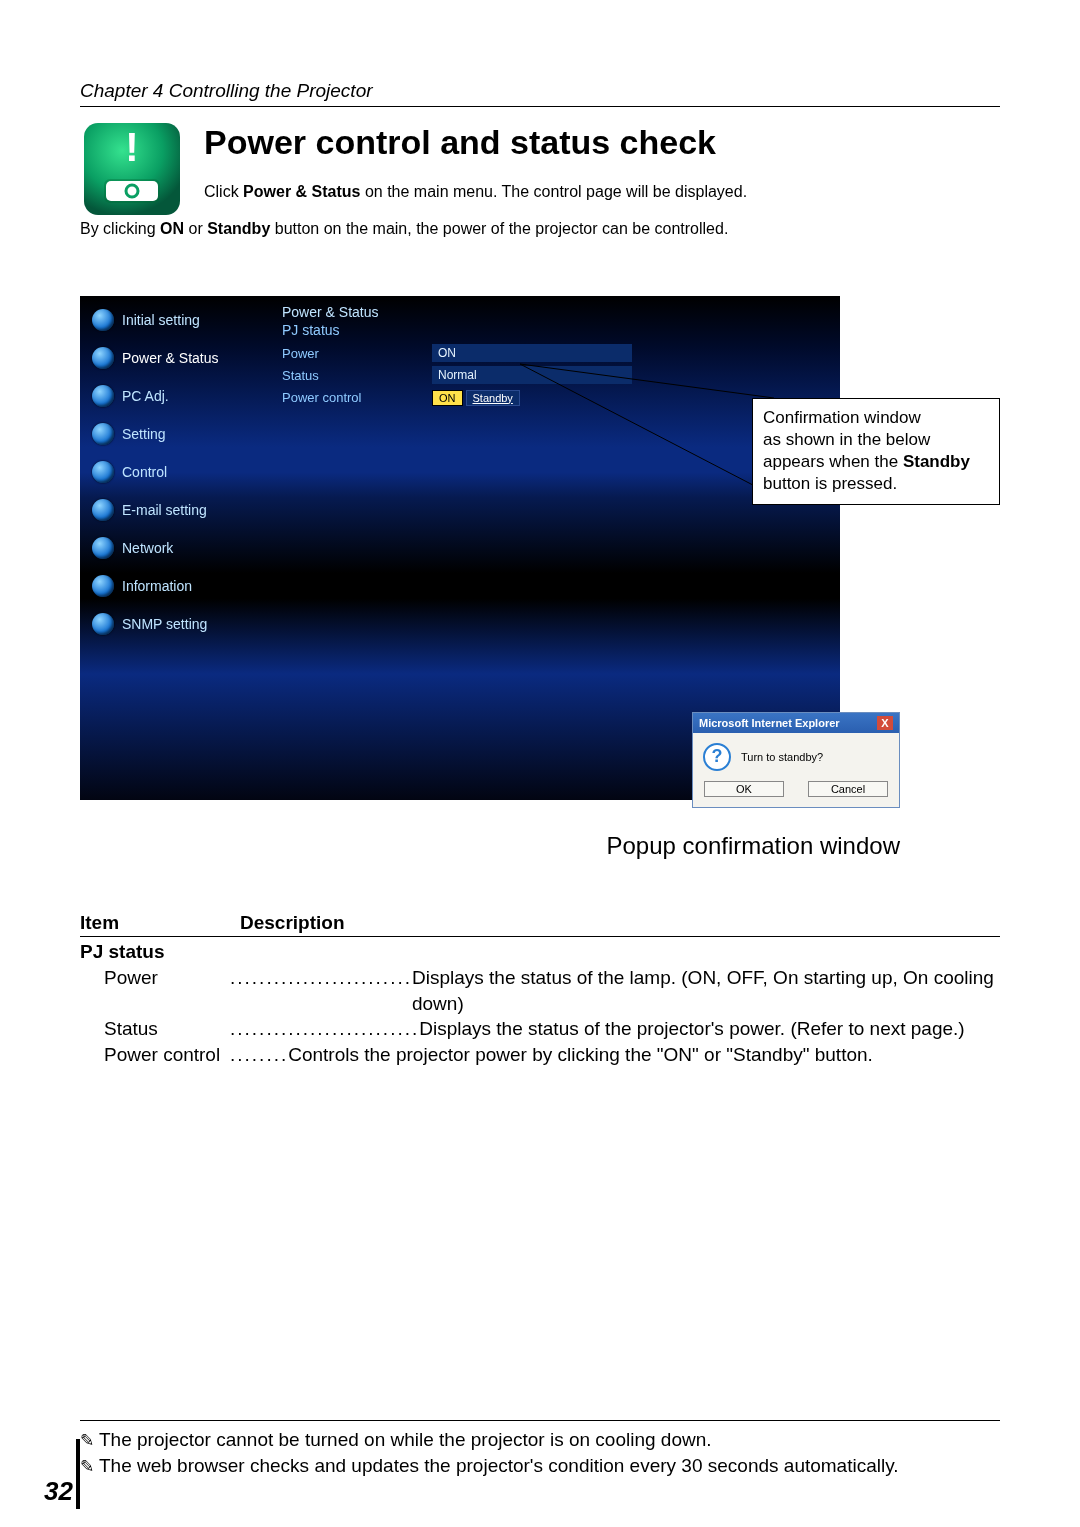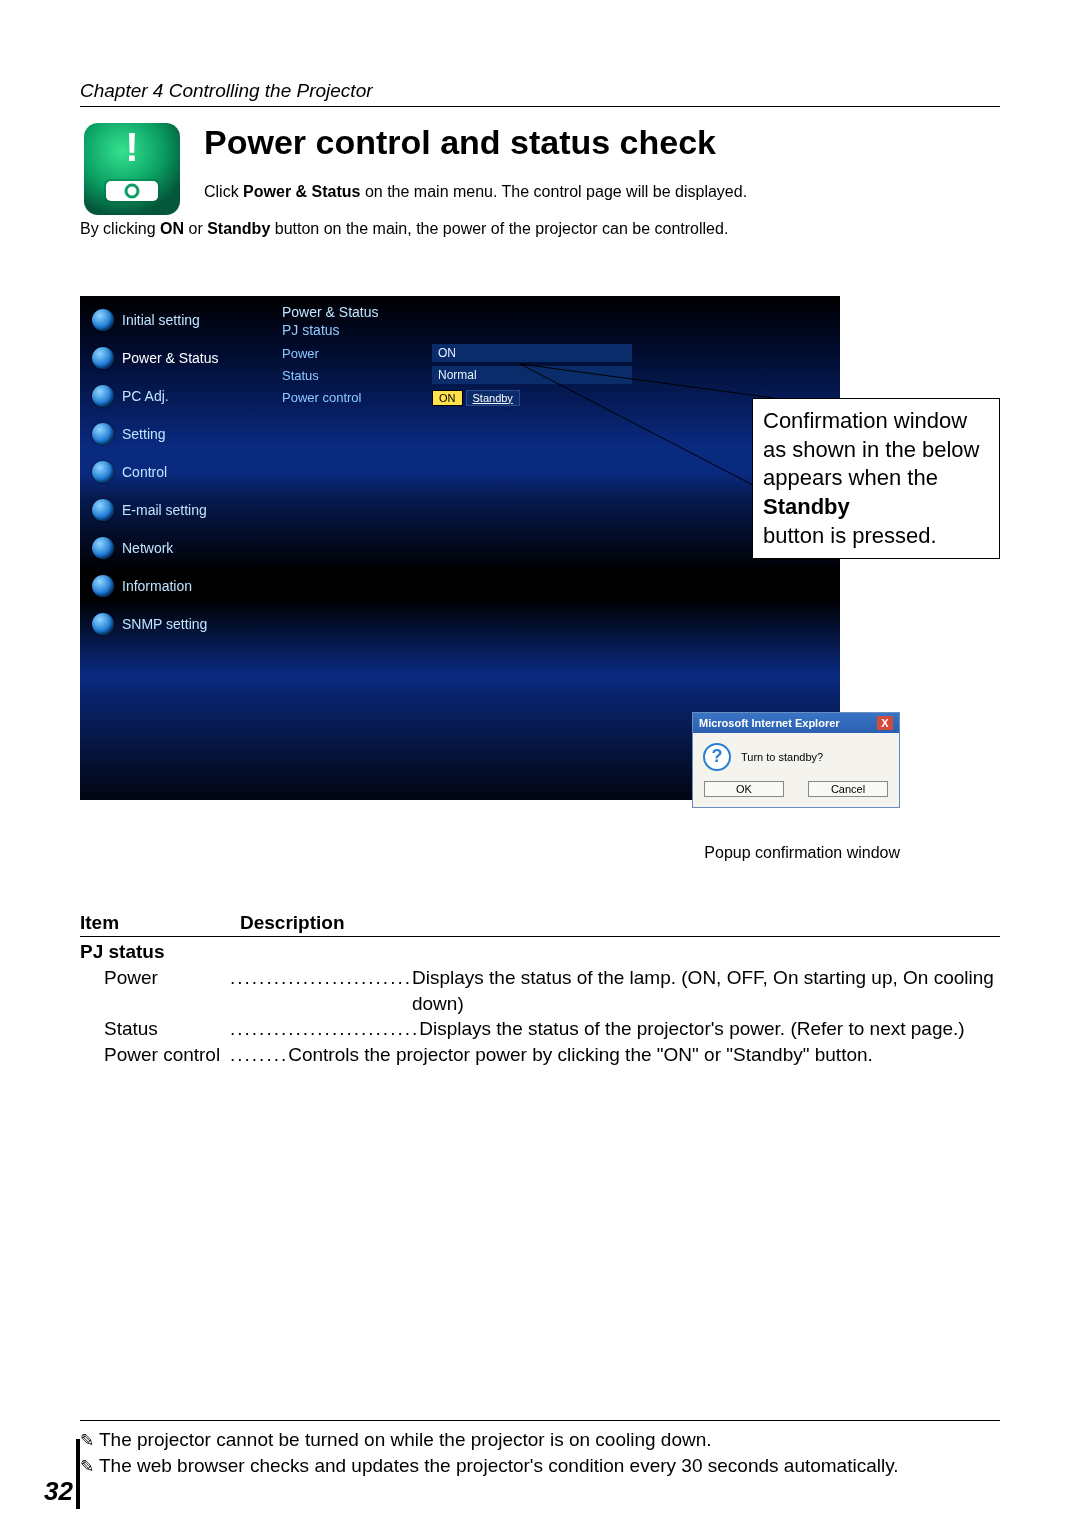--- a/index.html
+++ b/index.html
@@ -144,21 +144,21 @@
 
   
   .callout {
     position: absolute;
     right: 0px;
     top: 134px;
     width: 226px;
     background: #fff;
     border: 1px solid #000;
     padding: 8px 10px;
-    font-size: 22px;
+    font-size: 17px;
     line-height: 1.3;
   }
   .callout b { font-weight: 700; }
   .leader {
     position: absolute;
     pointer-events: none;
   }
 
   
   .popup-area {
@@ -222,22 +222,21 @@
     text-align: center;
     border: 1px solid #888;
     background: #f8f8f4;
     padding: 1px 8px;
     font-size: 11px;
   }
   .popup-caption {
     position: absolute;
     right: 100px;
     top: 120px;
-    font-size: 16px;
-    margin-top: 12px;
+    font-size: 24px;
   }
 
   
   .item-desc {
     margin-top: 60px;
   }
   .item-desc-head {
     display: flex;
     border-bottom: 1.5px solid #000;
     font-weight: 700;

